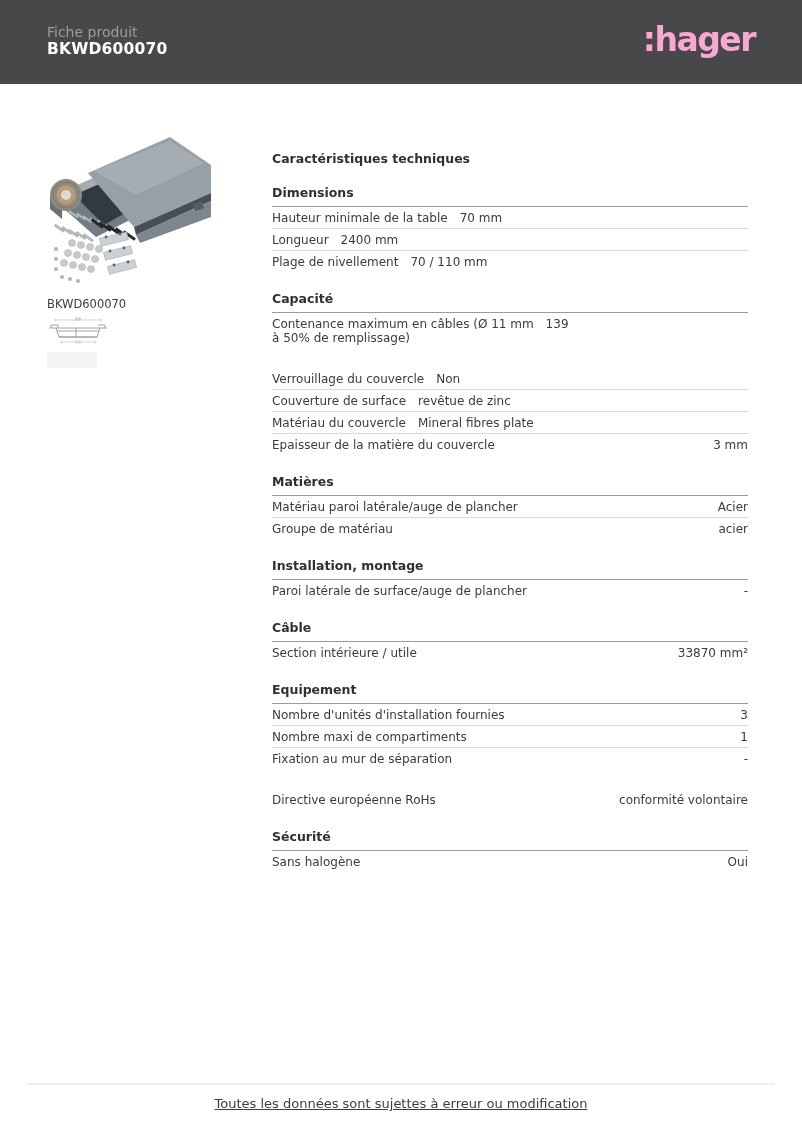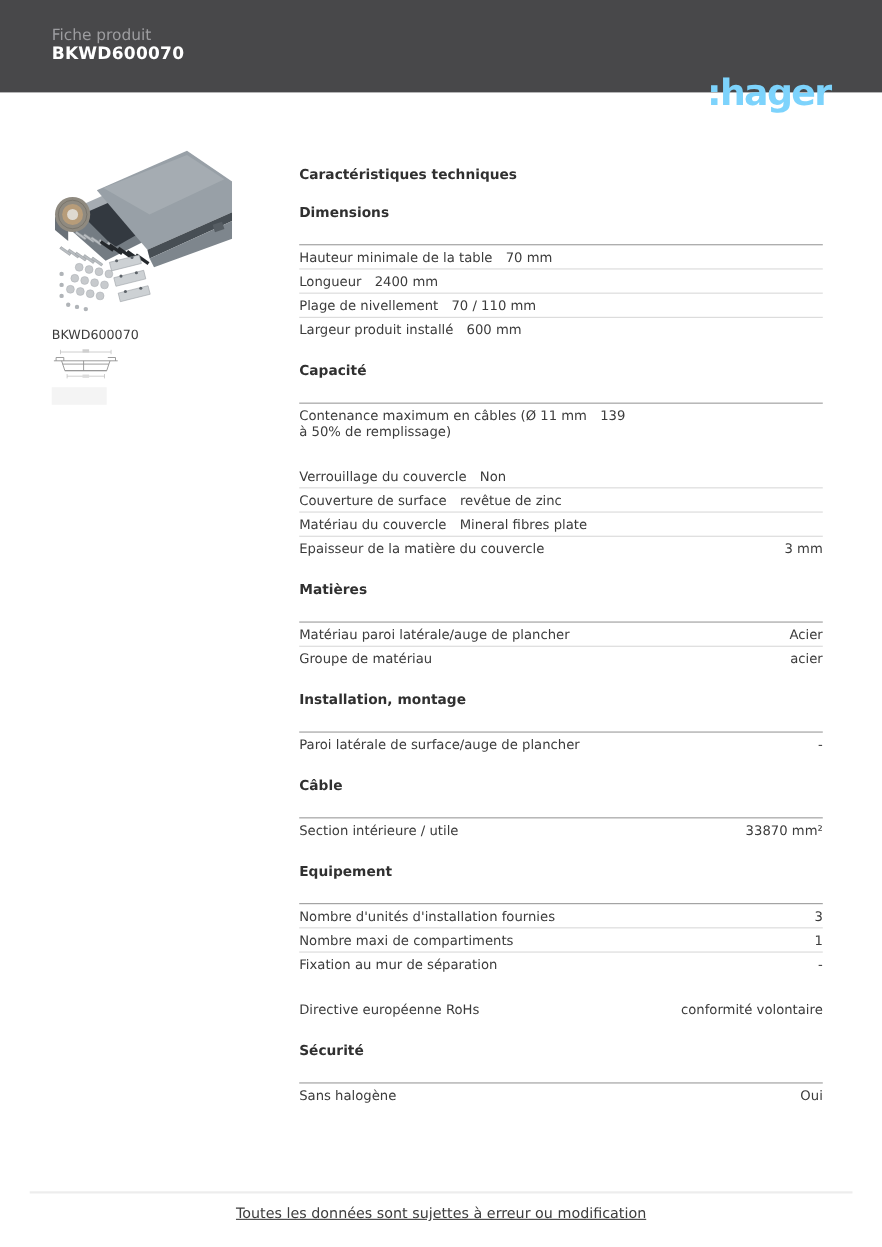--- a/index.html
+++ b/index.html
@@ -6,33 +6,33 @@
   body{
     width:802px;height:1134px;position:relative;background:#ffffff;
     font-family:"DejaVu Sans","Liberation Sans",sans-serif;color:#3a3a3a;
     overflow:hidden;
   }
   
   .header{position:absolute;left:0;top:0;width:802px;height:84px;background:#48484a;}
   .header-text{position:absolute;left:47px;top:24px;}
   .doc-type{font-size:14px;line-height:16px;color:#9d9da0;}
   .product-code{font-size:15.5px;line-height:18px;color:#ffffff;font-weight:bold;letter-spacing:.2px;}
-  .logo{position:absolute;right:47px;top:22px;color:#7dd3fc;font-size:33px;line-height:36px;
-        font-weight:800;letter-spacing:-1.5px;margin-top:44px;}
+  .logo{position:absolute;right:47px;top:22px;color:#f9a8d4;font-size:33px;line-height:36px;
+        font-weight:800;letter-spacing:-1.5px;}
   
   .product-photo{position:absolute;left:48px;top:131px;width:163px;height:160px;}
   .left-code{position:absolute;left:47px;top:297px;font-size:11.5px;color:#3c3c3c;}
   .product-drawing{position:absolute;left:47px;top:316px;width:62px;height:38px;}
   .drawing-smudge{position:absolute;left:47px;top:352px;width:50px;height:16px;background:#f4f4f4;}
   
   .main{position:absolute;left:272px;top:152px;width:476px;}
   .tech-title{font-size:12.5px;font-weight:bold;line-height:14px;color:#303030;margin:0 0 13px 0;}
   .section{margin-top:20px;}
   .section-title{font-size:12.5px;font-weight:bold;line-height:14px;color:#303030;
-                 padding-bottom:22px;border-bottom:1px solid #9b9b9b;}
+                 padding-bottom:6px;border-bottom:1px solid #9b9b9b;}
   .row{display:flex;align-items:flex-start;padding:4px 0 3px 0;border-bottom:1px solid #d9d9d9;
        font-size:12px;line-height:14px;color:#3b3b3b;}
   .row:last-child{border-bottom:none;}
   .lbl{white-space:pre-line;}
   .val{white-space:pre-line;margin-left:12px;}
   .row.right .val{margin-left:auto;text-align:right;}
   .row.bottom{align-items:flex-end;}
   
   .footer-divider{position:absolute;left:27px;top:1083px;width:748px;height:2px;background:#ededed;}
   .footer-text{position:absolute;left:0;top:1096px;width:802px;text-align:center;
@@ -160,24 +160,20 @@
           <span class="val">70 mm</span>
         </div>
         <div class="row">
           <span class="lbl">Longueur</span>
           <span class="val">2400 mm</span>
         </div>
         <div class="row">
           <span class="lbl">Plage de nivellement</span>
           <span class="val">70 / 110 mm</span>
         </div>
-        <div class="row">
-          <span class="lbl">Largeur produit installé</span>
-          <span class="val">600 mm</span>
-        </div>
       </div>
       <div class="section">
         <div class="section-title">Capacité</div>
         <div class="row">
           <span class="lbl">Contenance maximum en câbles (Ø 11 mm
 à 50% de remplissage)</span>
           <span class="val">139</span>
         </div>
       </div>
       <div class="section">

